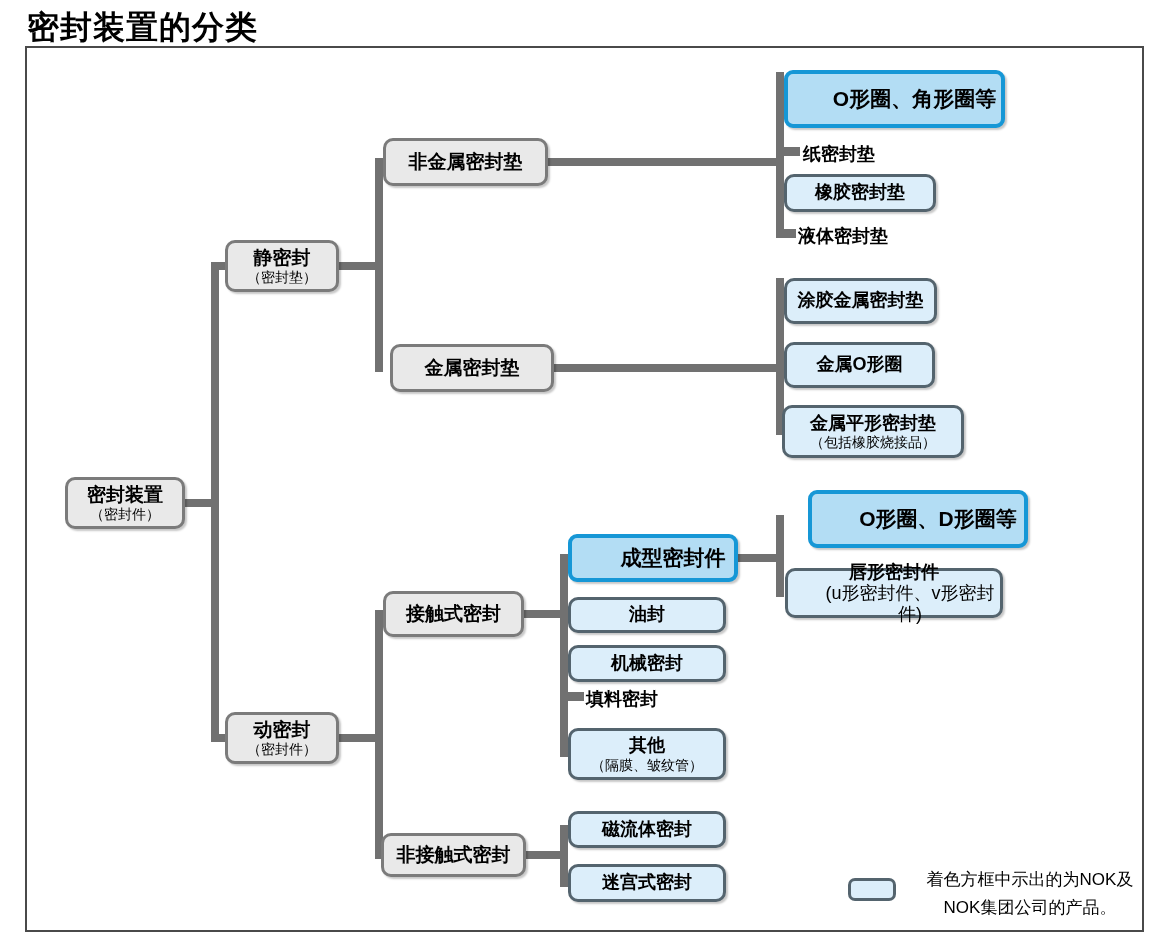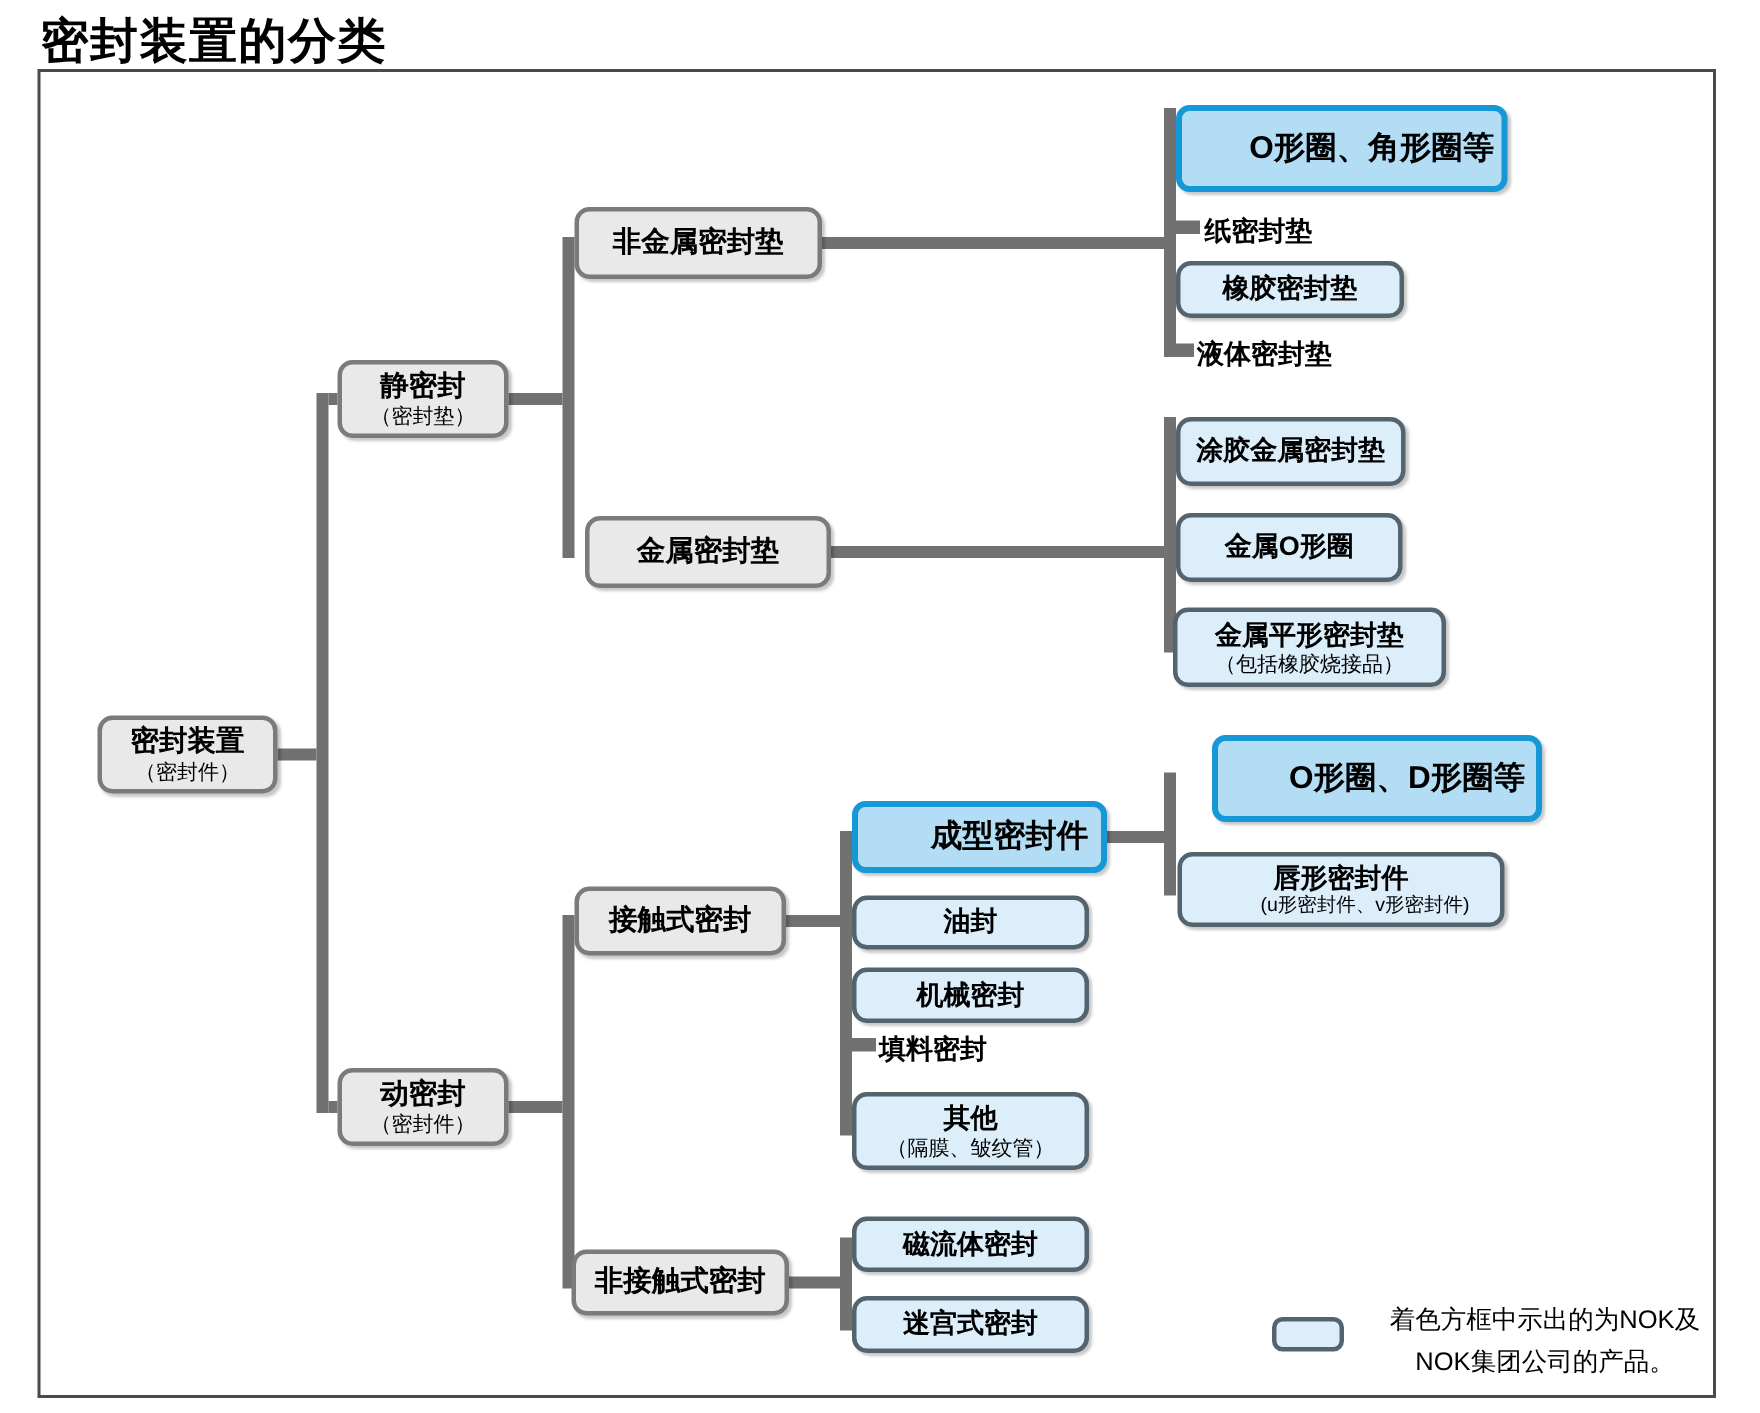--- a/index.html
+++ b/index.html
@@ -21,21 +21,21 @@
     box-sizing:border-box;border-radius:10px;text-align:center;
     box-shadow:2px 2px 2px rgba(0,0,0,0.22);
   }
   .gray{background:#e9e9e9;border:3px solid #7b7b7b;text-align:right;}
   .blue{background:#dceefa;border:3px solid #54646e;}
   .hl{background:#b3ddf4;border:4px solid #1697d6;border-radius:9px;padding-left:40px;}
   .lbl{font-weight:bold;font-size:18px;line-height:1.2;}
   .lbl.mid{font-size:19px;}
   .lbl.big{font-size:21px;}
   .sub{font-size:14px;line-height:1.15;}
-  .sub.tiny{font-size:13px;margin-left:32px;}
+  .sub.tiny{font-size:18px;margin-left:32px;}
   .leaf{position:absolute;font-weight:bold;font-size:18px;line-height:1.2;}
   .legend-swatch{
     position:absolute;left:848px;top:878px;width:48px;height:23px;
     background:#dceefa;border:3px solid #54646e;border-radius:7px;box-sizing:border-box;
   }
   .legend-text{
     position:absolute;left:905px;top:866px;width:250px;font-size:17px;line-height:28px;text-align:center;
   }
 </style>
 </head>

